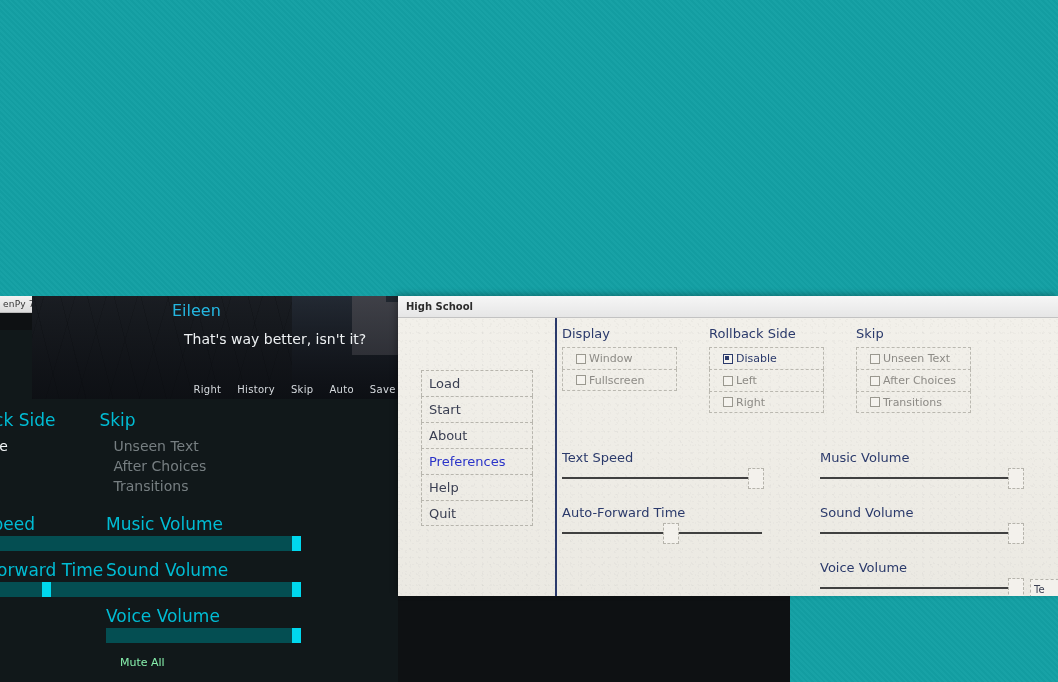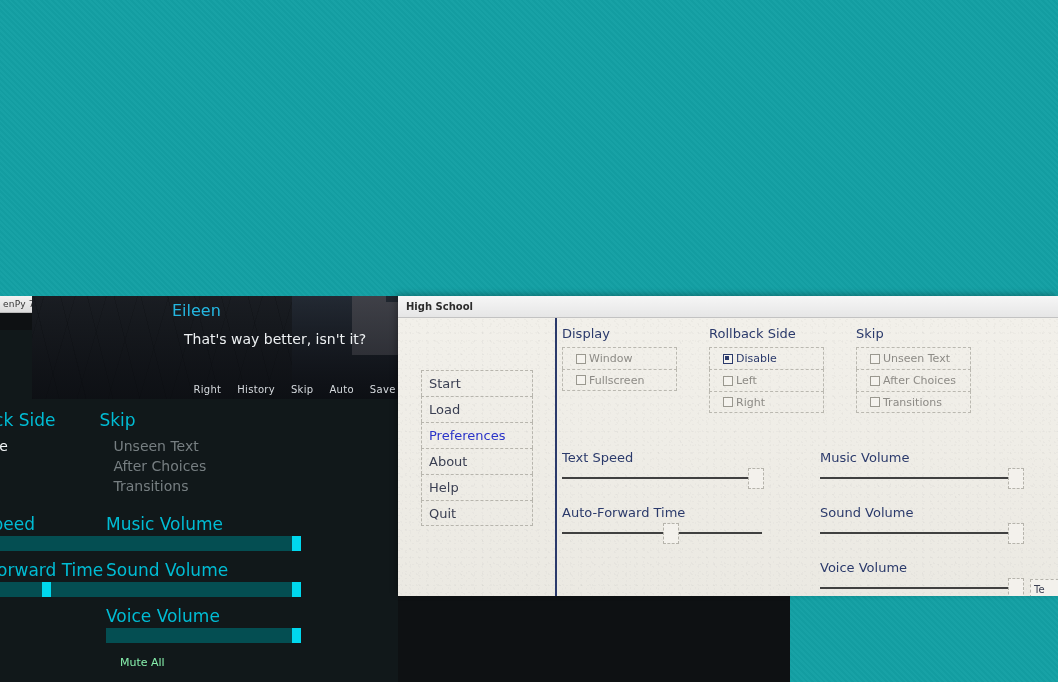--- a/index.html
+++ b/index.html
@@ -304,24 +304,24 @@
 
   <div class="hs-titlebar">
     <span>High School</span>
   </div>
 
   <div class="hs-body">
     <div class="paper"></div>
     <div class="hs-divider"></div>
 
     <div class="navmenu">
+      <div class="navbtn">Load</div>
       <div class="navbtn">Start</div>
-      <div class="navbtn">Load</div>
+      <div class="navbtn">About</div>
       <div class="navbtn active">Preferences</div>
-      <div class="navbtn">About</div>
       <div class="navbtn">Help</div>
       <div class="navbtn">Quit</div>
     </div>
 
     <div class="prefs-area">
 
       <div class="pf-cols">
 
         <div class="pf-col">
           <div class="pf-head">Display</div>

